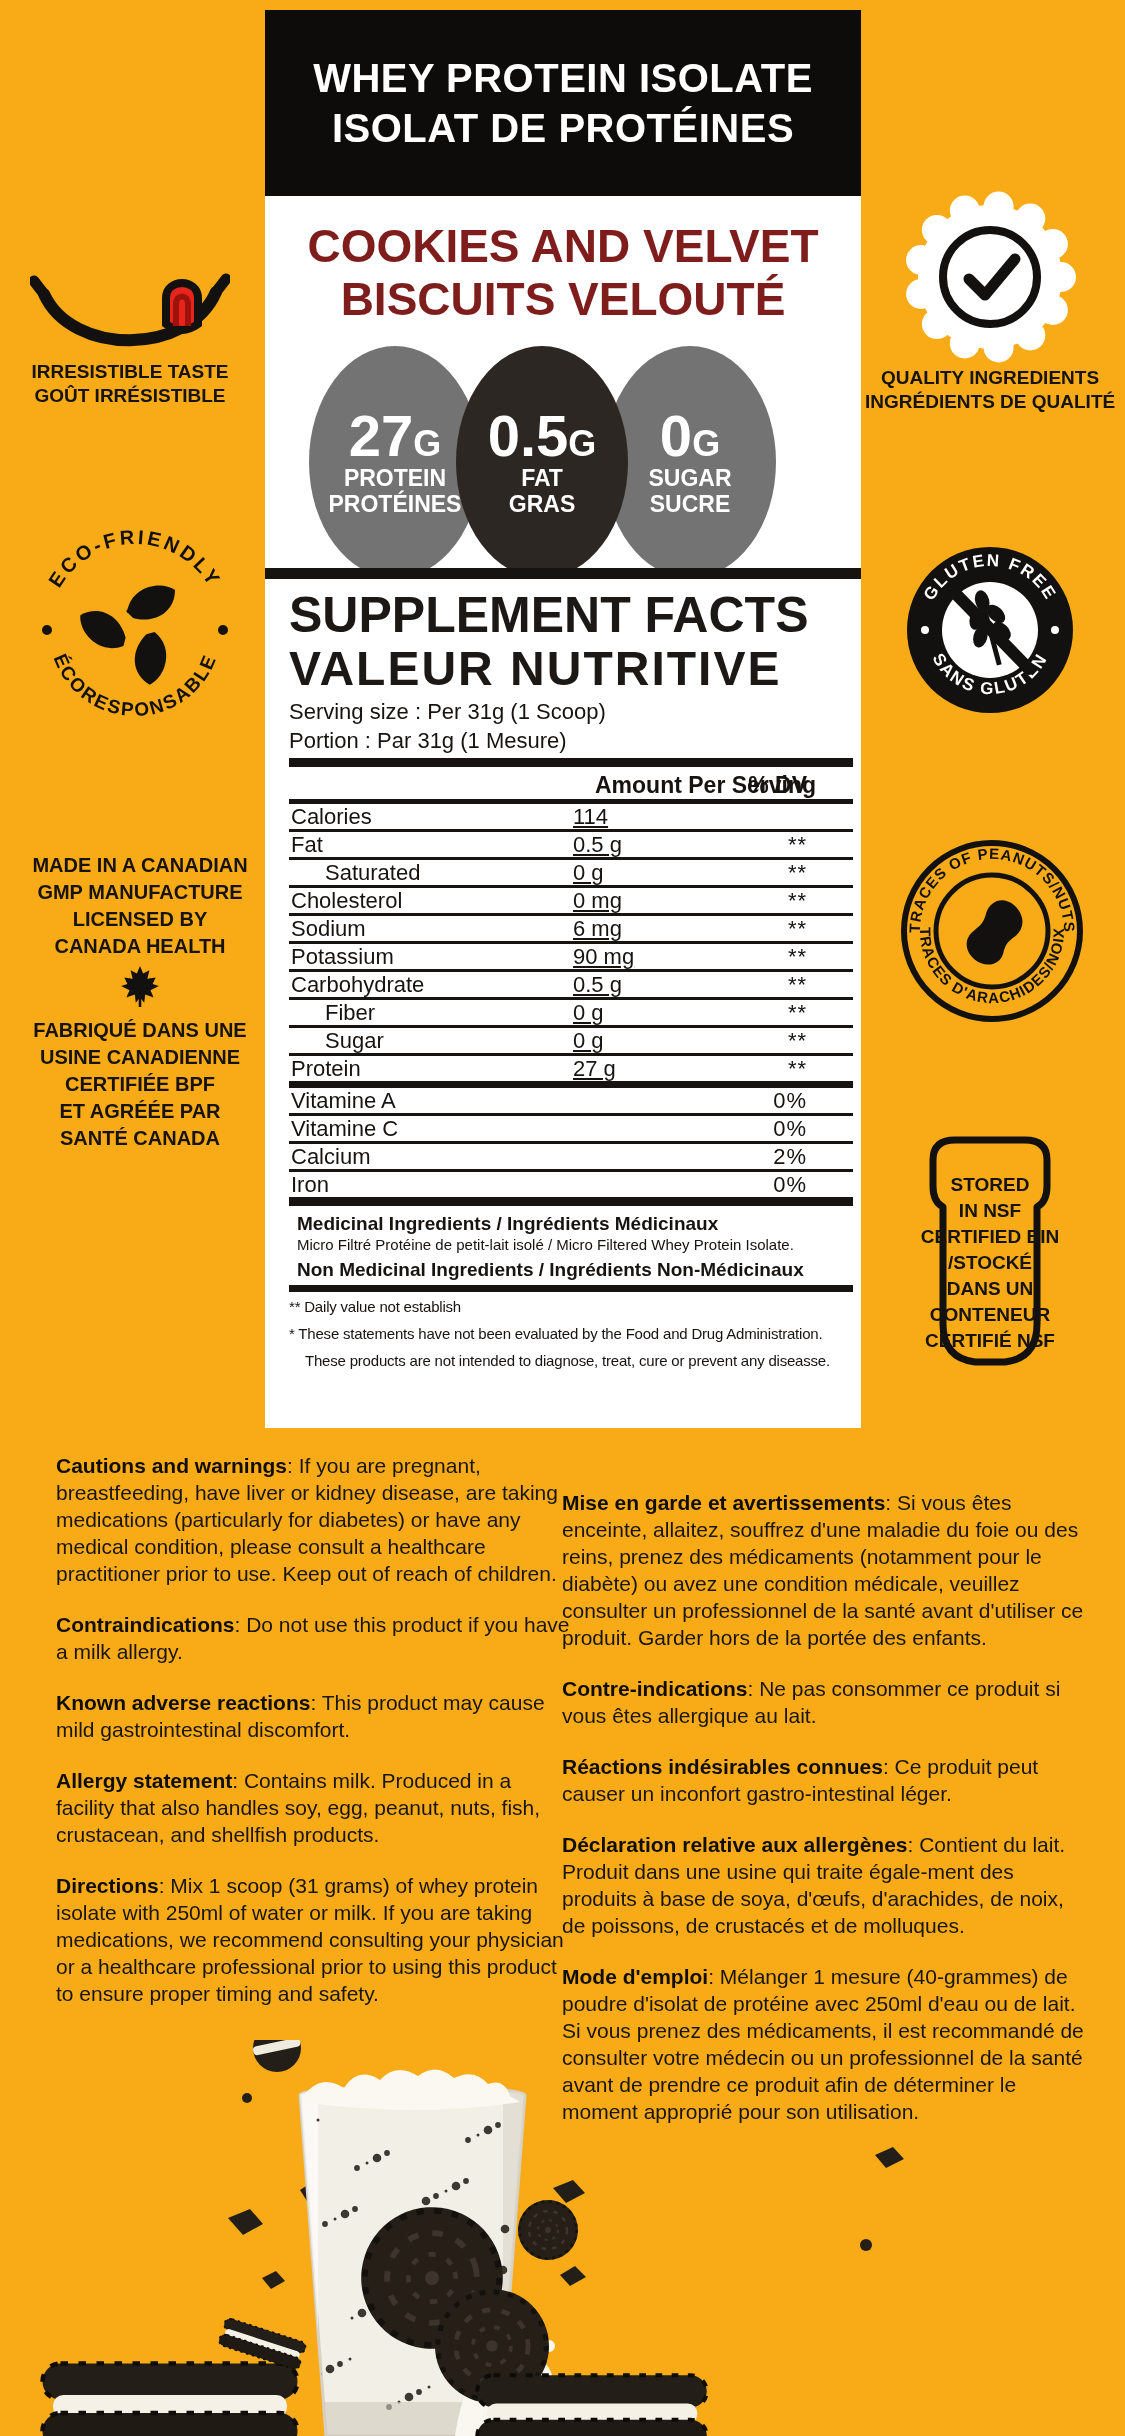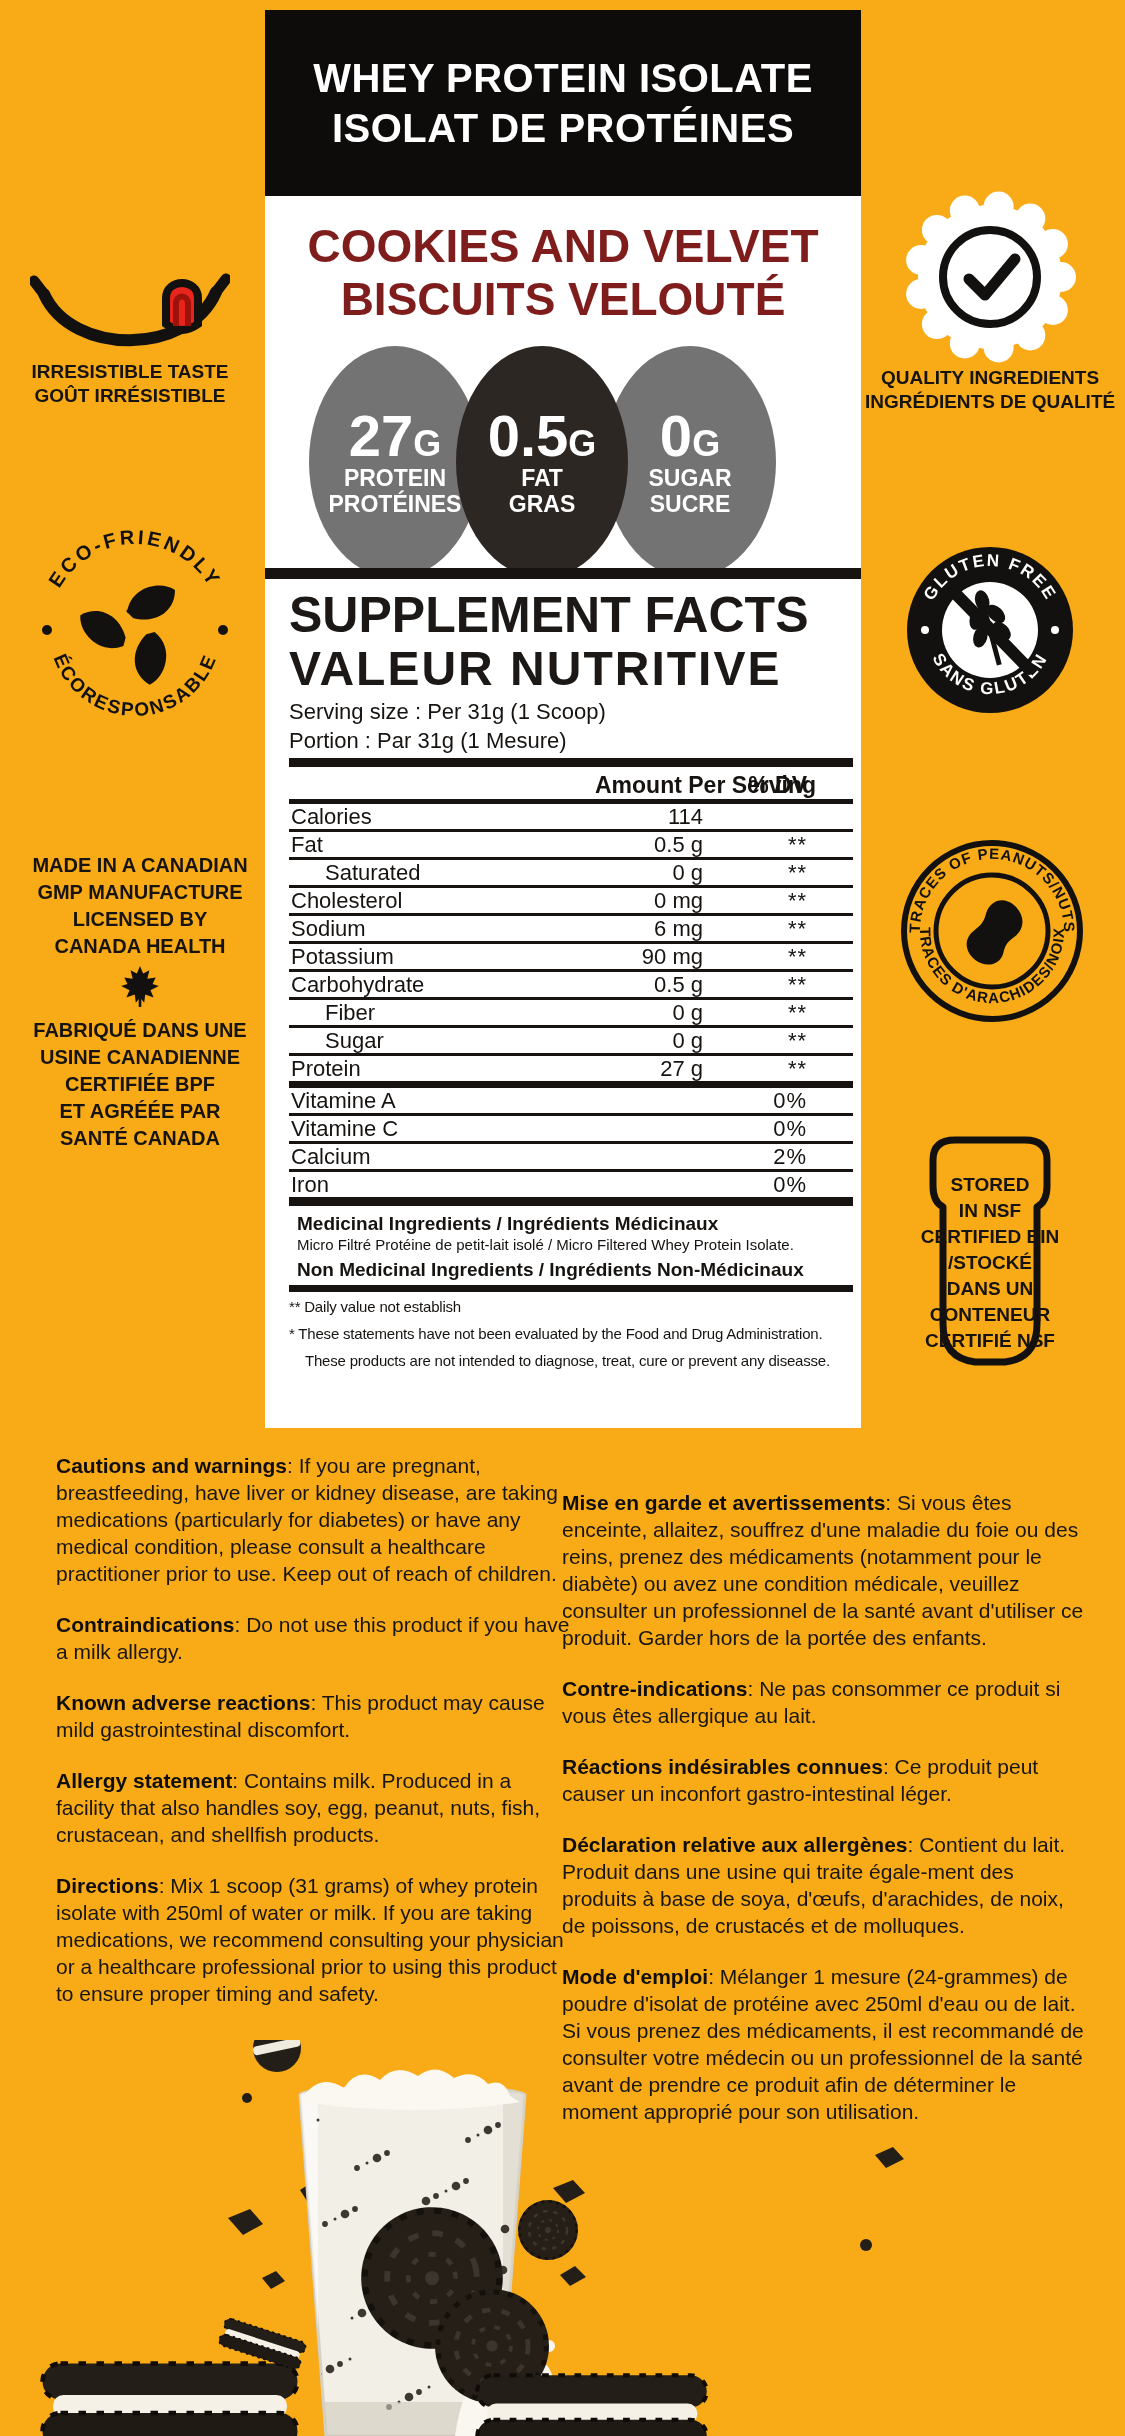--- a/index.html
+++ b/index.html
@@ -38,21 +38,21 @@
   .sf-head{display:grid;grid-template-columns:1fr 130px 150px;align-items:end;height:32px;
     border-bottom:5px solid #161310;font-weight:bold;font-size:23px;}
   .sf-head .a{text-align:right;transform:translateX(22px);white-space:nowrap;}
   .sf-head .d{text-align:right;padding-right:46px;}
   .sf-row{display:grid;grid-template-columns:1fr 130px 150px;font-size:22px;line-height:25px;
     border-bottom:3px solid #161310;}
   .sf-row:last-child{border-bottom:0;}
   .sf-row.after-bar{border-bottom-width:7px;}
   .sf-row .n{padding-left:2px;}
   .sf-row.indent .n{padding-left:36px;}
-  .sf-row .a{text-align:right;}
+  .sf-row .a{text-decoration:underline;}
   .sf-row .d{text-align:right;padding-right:46px;letter-spacing:1px;}
   .med{padding:6px 6px 0 8px;}
   .med-t{font-weight:bold;font-size:19px;line-height:23px;}
   .med-b{font-size:15px;line-height:20px;margin-bottom:3px;}
   .fn{font-size:15px;line-height:24px;letter-spacing:-.2px;margin-top:3px;}
   .fn.ind{padding-left:16px;}
   
   .badge-cap{position:absolute;text-align:center;font-weight:bold;font-size:19px;line-height:24px;color:#161310;white-space:nowrap;}
   .madein{position:absolute;left:10px;top:852px;width:260px;text-align:center;font-weight:bold;
     font-size:20px;line-height:27px;color:#161310;}
@@ -385,21 +385,21 @@
       <p class="para"><b>Known adverse reactions</b><span>: This product may cause mild gastrointestinal discomfort.</span></p>
       <p class="para"><b>Allergy statement</b><span>: Contains milk. Produced in a facility that also handles soy, egg, peanut, nuts, fish, crustacean, and shellfish products.</span></p>
       <p class="para"><b>Directions</b><span>: Mix 1 scoop (31 grams) of whey protein isolate with 250ml of water or milk. If you are taking medications, we recommend consulting your physician or a healthcare professional prior to using this product to ensure proper timing and safety.</span></p>
     </div>
   <div class="info fr">
 
   <p class="para"><b>Mise en garde et avertissements</b><span>: Si vous êtes enceinte, allaitez, souffrez d'une maladie du foie ou des reins, prenez des médicaments (notamment pour le diabète) ou avez une condition médicale, veuillez consulter un professionnel de la santé avant d'utiliser ce produit. Garder hors de la portée des enfants.</span></p>
       <p class="para"><b>Contre-indications</b><span>: Ne pas consommer ce produit si vous êtes allergique au lait.</span></p>
       <p class="para"><b>Réactions indésirables connues</b><span>: Ce produit peut causer un inconfort gastro-intestinal léger.</span></p>
       <p class="para"><b>Déclaration relative aux allergènes</b><span>: Contient du lait. Produit dans une usine qui traite égale-ment des produits à base de soya, d'œufs, d'arachides, de noix, de poissons, de crustacés et de molluques.</span></p>
-      <p class="para"><b>Mode d'emploi</b><span>: Mélanger 1 mesure (24-grammes) de poudre d'isolat de protéine avec 250ml d'eau ou de lait. Si vous prenez des médicaments, il est recommandé de consulter votre médecin ou un professionnel de la santé avant de prendre ce produit afin de déterminer le moment approprié pour son utilisation.</span></p>
+      <p class="para"><b>Mode d'emploi</b><span>: Mélanger 1 mesure (40-grammes) de poudre d'isolat de protéine avec 250ml d'eau ou de lait. Si vous prenez des médicaments, il est recommandé de consulter votre médecin ou un professionnel de la santé avant de prendre ce produit afin de déterminer le moment approprié pour son utilisation.</span></p>
     </div>
 
   <svg class="scene" viewBox="0 0 1125 396">
     <defs>
       <clipPath id="glassClip">
           <path d="M300,55 C300,44 525,44 525,55 L499,396 L326,396 Z"></path>
         </clipPath>
       <g id="oreo">
         <circle r="60" fill="#251F18"></circle>
         <circle r="57" fill="none" stroke="#14100C" stroke-width="5" stroke-dasharray="6 9"></circle>

